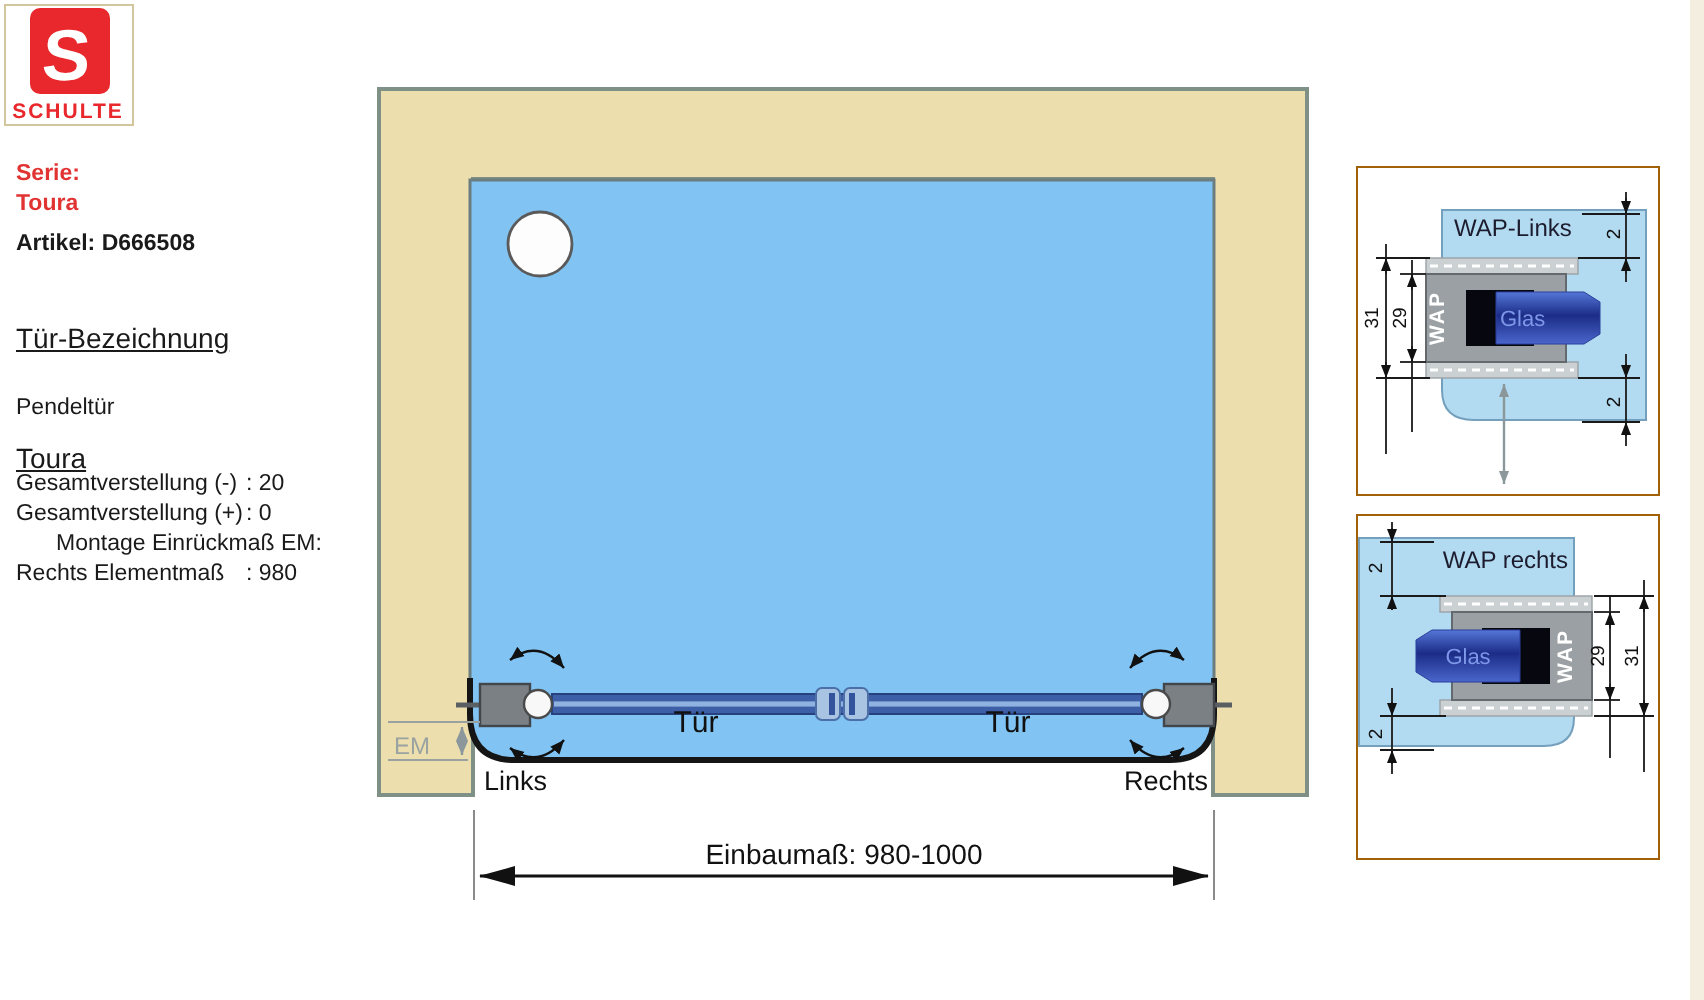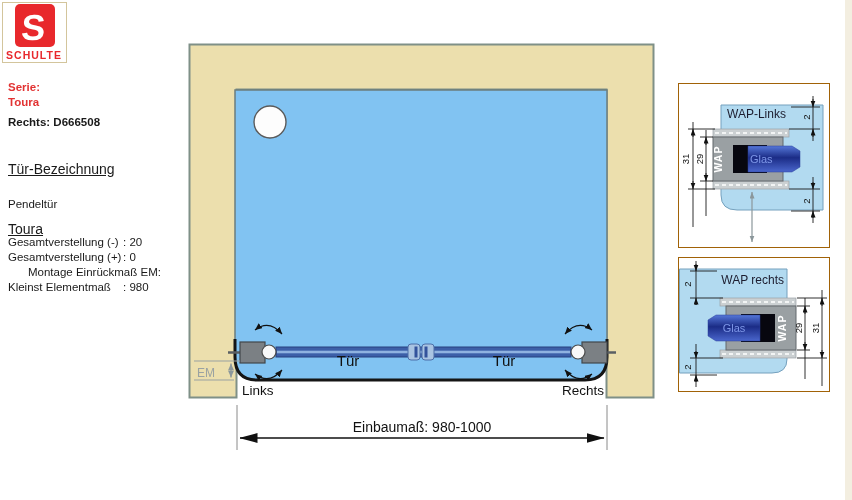--- a/index.html
+++ b/index.html
@@ -12,55 +12,55 @@
   .t-bold{color:#1a1a1a;font-weight:bold;font-size:11.5px;}
   .t-ul{color:#1a1a1a;font-size:14px;text-decoration:underline;}
   .t-plain{color:#1a1a1a;font-size:11.5px;}
   .info-row{left:8px;font-size:11.5px;color:#1a1a1a;white-space:nowrap;}
   .info-row .lbl{display:inline-block;width:115px;white-space:nowrap;}
   .p-title-box{left:678px;top:51px;width:152px;height:33px;border:1px solid #9b9b9b;
                box-sizing:border-box;display:flex;align-items:center;padding-left:12px;
                font-size:13px;color:#1a1a1a;background:#fff;}
   .p-box{border:1px solid #a16207;box-sizing:border-box;background:#fff;text-align:right;}
   .p-box1{left:678px;top:83px;width:152px;height:165px;}
-  .p-box2{left:678px;top:257px;width:152px;height:135px;}
+  .p-box2{left:678px;top:257px;width:152px;height:173px;}
   .edge-strip{left:845px;top:0;width:7px;height:500px;background:#f3eee0;}
   svg text{font-family:"Liberation Sans",sans-serif;}
 </style>
 </head>
 <body>
 
 <div class="canvas">
 
   <div class="abs logo-box">
     <svg width="63" height="59" viewBox="0 0 63 59">
       <rect x="12" y="1" width="40" height="43" rx="5" fill="#e8282c"></rect>
       <text x="32" y="37" text-anchor="middle" font-size="36" font-weight="bold" fill="#ffffff" transform="skewX(-4)">S</text>
       <text x="31" y="56" text-anchor="middle" font-size="10.5" font-weight="bold" letter-spacing="1" fill="#e8282c">SCHULTE</text>
     </svg>
   </div>
 
   <div class="abs t-red" style="left:8px;top:81px;">Serie:</div>
   <div class="abs t-red" style="left:8px;top:96px;">Toura</div>
-  <div class="abs t-bold" style="left:8px;top:116px;">Rechts: D666508</div>
+  <div class="abs t-bold" style="left:8px;top:116px;">Artikel: D666508</div>
   <div class="abs t-ul" style="left:8px;top:161px;">Tür-Bezeichnung</div>
   <div class="abs t-plain" style="left:8px;top:179px;margin-top:19px;">Pendeltür</div>
   <div class="abs t-ul" style="left:8px;top:221px;">Toura</div>
 
   <div class="abs info-row" style="top:236px;">
     <span class="lbl">Gesamtverstellung (-)</span><span>: 20</span>
   </div>
   <div class="abs info-row" style="top:251px;">
     <span class="lbl">Gesamtverstellung (+)</span><span>: 0</span>
   </div>
   <div class="abs info-row" style="top:266px;margin-left:20px;">
     <span class="lbl">Montage Einrückmaß EM:</span><span></span>
   </div>
   <div class="abs info-row" style="top:281px;">
-    <span class="lbl">Kleinst Elementmaß</span><span>: 980</span>
+    <span class="lbl">Rechts Elementmaß</span><span>: 980</span>
   </div>
 
   <svg class="abs" style="left:188px;top:43px;" width="467" height="420" viewBox="0 0 467 420">
     <defs>
       <marker id="mBig" markerWidth="18" markerHeight="10" refX="17.5" refY="5" orient="auto-start-reverse" markerUnits="userSpaceOnUse">
         <path d="M0 0 L18 5 L0 10 Z" fill="#111"></path>
       </marker>
       <marker id="mSm" markerWidth="8" markerHeight="7" refX="7" refY="3" orient="auto-start-reverse" markerUnits="userSpaceOnUse">
         <path d="M0 0 L7 3 L0 6 Z" fill="#111"></path>
       </marker>

